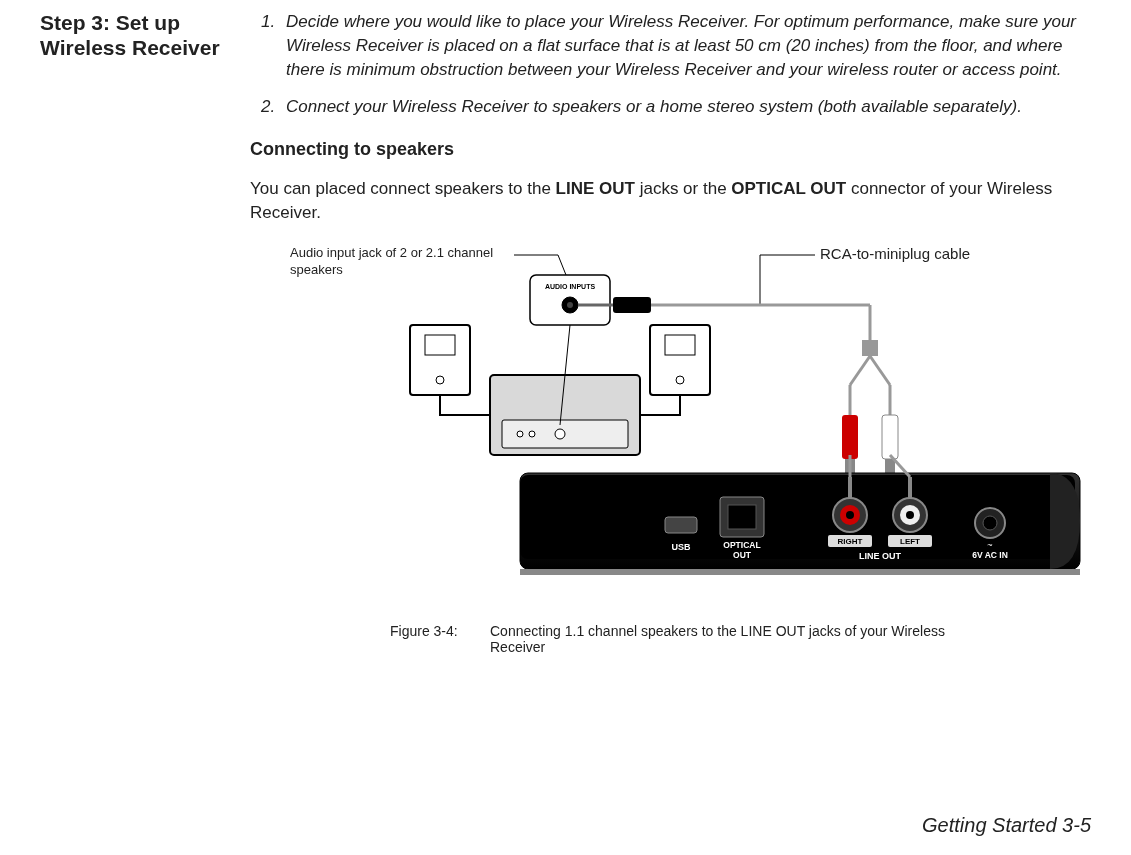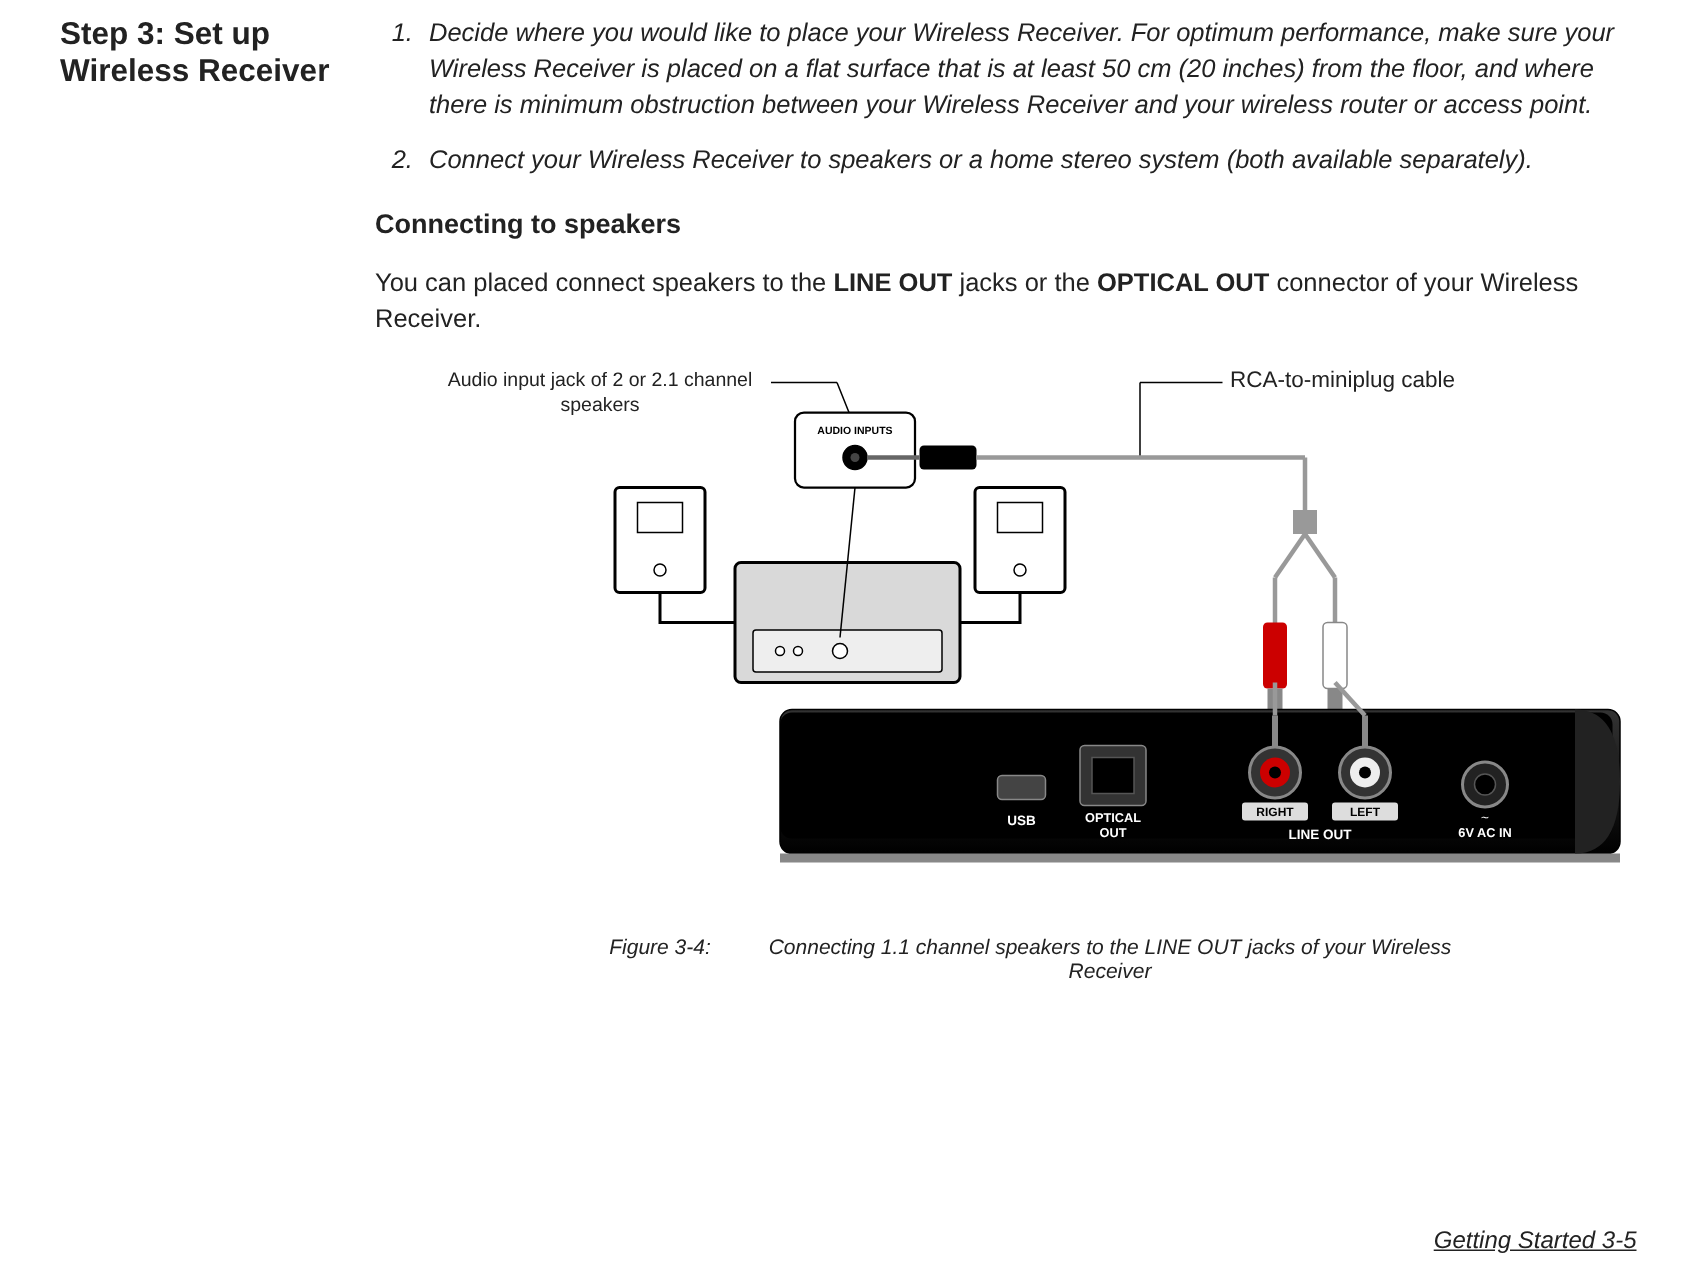--- a/index.html
+++ b/index.html
@@ -62,49 +62,46 @@
     width: 820px;
     height: 400px;
     margin-left: 20px;
   }
   .callout-left {
     position: absolute;
     left: 20px;
     top: 0;
     width: 220px;
     font-size: 13px;
-    text-align: center;
+    text-align: left;
     line-height: 1.3;
   }
   .callout-right {
     position: absolute;
     left: 550px;
     top: 0;
     font-size: 15px;
   }
   .fig-caption {
-    font-style: italic;
     font-size: 14px;
     margin-top: 8px;
     margin-left: 120px;
     width: 600px;
     display: flex;
-    text-align: center;
   }
   .fig-caption .fig-num {
     width: 100px;
     flex-shrink: 0;
   }
   .footer {
     position: absolute;
     right: 40px;
     bottom: 18px;
-    font-size: 16px;
+    font-size: 20px;
     font-style: italic;
-    text-decoration: underline;
   }
 
   
   svg { display:block; }
 </style>
 </head>
 <body>
 
 <div class="page">
 

